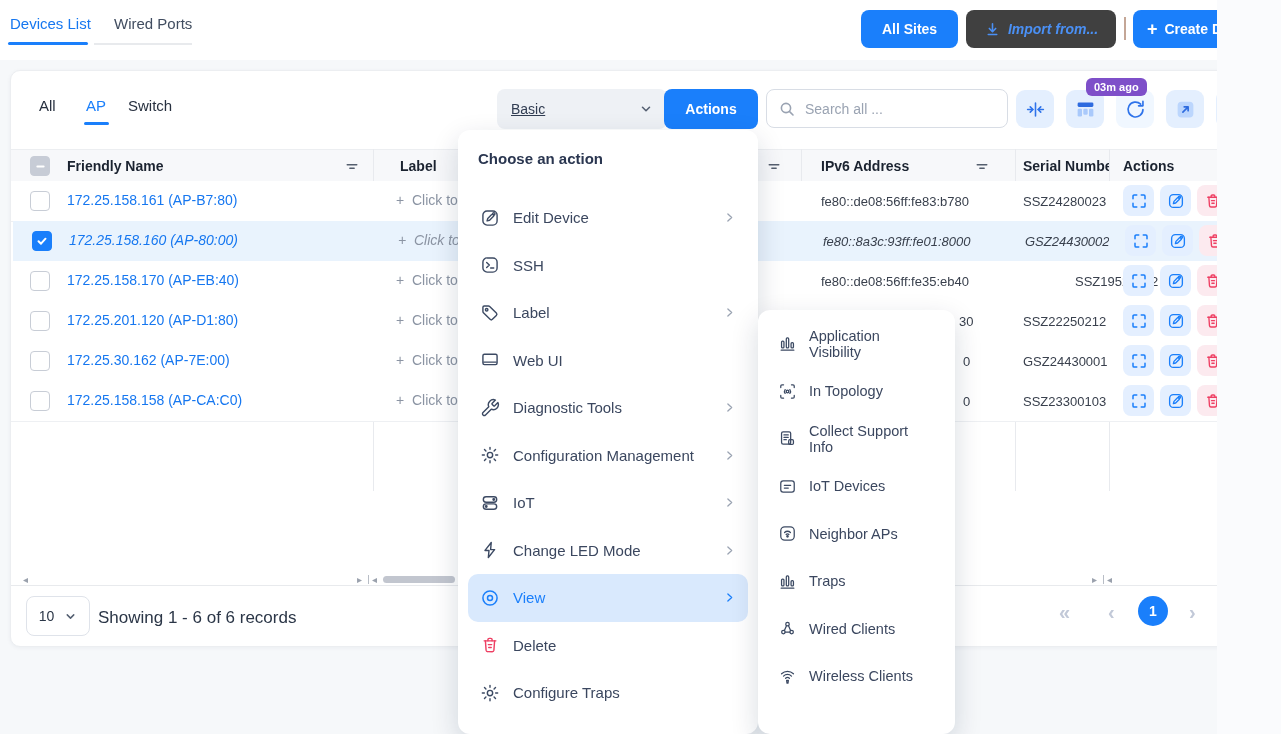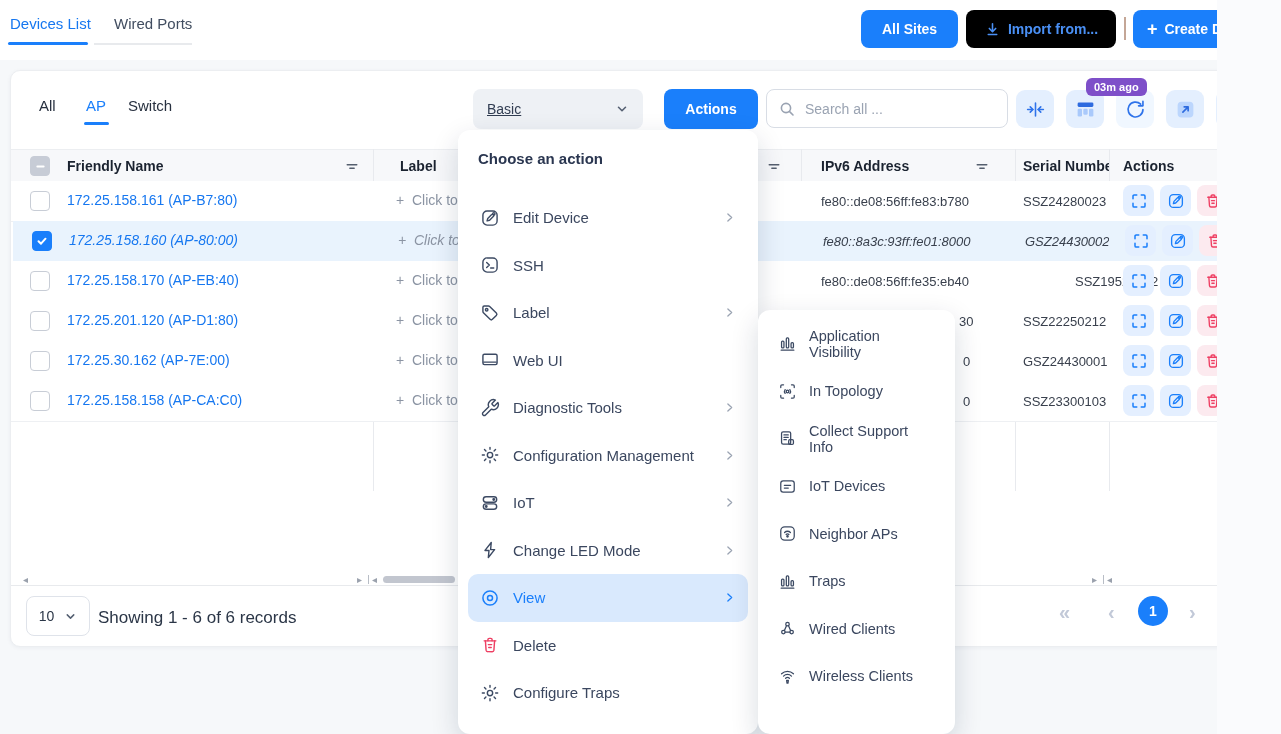--- a/index.html
+++ b/index.html
@@ -7,21 +7,21 @@
   .abs{position:absolute;}
   svg{display:block;}
   .ic svg{width:100%;height:100%;}
   
   .topbar{left:0;top:0;width:1281px;height:60px;background:#ffffff;}
   .ptab{font-size:15px;font-weight:500;cursor:pointer;}
   .ptab-active{color:#1677f0;}
   .ptab-idle{color:#414d60;}
   .btn{display:flex;align-items:center;justify-content:center;border-radius:8px;font-size:14px;font-weight:700;cursor:pointer;gap:7px;}
   .btn-primary{background:#1a7ffb;color:#fff;}
-  .btn-soft{background:#000000;color:#4a90f5;}
+  .btn-soft{background:#404040;color:#4a90f5;font-style:italic;}
   
   .card{left:10px;top:70px;width:1261px;height:575px;background:#fff;border:1px solid #eceef1;border-radius:10px;box-shadow:0 1px 4px rgba(25,39,70,0.05);}
   .ftab{font-size:15px;color:#27303f;font-weight:500;cursor:pointer;}
   .ftab-active{color:#1a7ffb;}
   .selectbox{display:flex;align-items:center;justify-content:space-between;background:#eef1f5;border-radius:8px;padding:0 14px;font-size:14px;color:#313d52;cursor:pointer;}
   .searchbox{display:flex;align-items:center;gap:8px;background:#fff;border:1.5px solid #d8dde5;border-radius:8px;padding:0 12px;}
   .searchbox input{border:none;outline:none;font-size:14px;color:#7f1d1d;width:180px;font-family:"Liberation Sans",sans-serif;background:transparent;}
   .searchbox input::placeholder{color:#9aa3b2;}
   .tbtn{width:38px;height:38px;border-radius:9px;background:#e4effe;display:flex;align-items:center;justify-content:center;color:#2e73ea;cursor:pointer;}
   .badge{background:#7e4fc9;color:#fff;font-size:11px;font-weight:700;border-radius:6px;padding:3px 8px;}
@@ -94,21 +94,21 @@
     </div>
   </div>
 
   <div class="abs card">
 
     <div class="abs ftab" style="left:28px;top:26px;">All</div>
     <div class="abs ftab ftab-active" style="left:75px;top:26px;">AP</div>
     <div class="abs" style="left:73px;top:51px;width:25px;height:3px;background:#1a7ffb;border-radius:2px;"></div>
     <div class="abs ftab" style="left:117px;top:26px;">Switch</div>
 
-    <div class="abs selectbox" style="left:462px;top:18px;width:142px;height:40px;text-decoration:underline;">
+    <div class="abs selectbox" style="left:486px;top:18px;width:142px;height:40px;text-decoration:underline;">
       <span>Basic</span>
       <span class="ic" style="width:14px;height:14px;color:#556072;">
         <svg viewBox="0 0 16 16" fill="none" stroke="currentColor" stroke-width="1.8" stroke-linecap="round" stroke-linejoin="round">
             <path d="M4 6l4 4 4-4"></path>
           </svg>
       </span>
     </div>
     <div class="abs btn btn-primary" style="left:653px;top:18px;width:94px;height:40px;">
       <span>Actions</span>
     </div>

